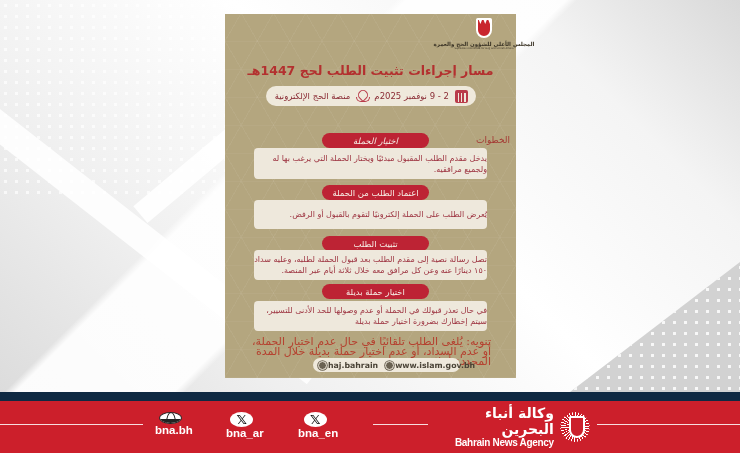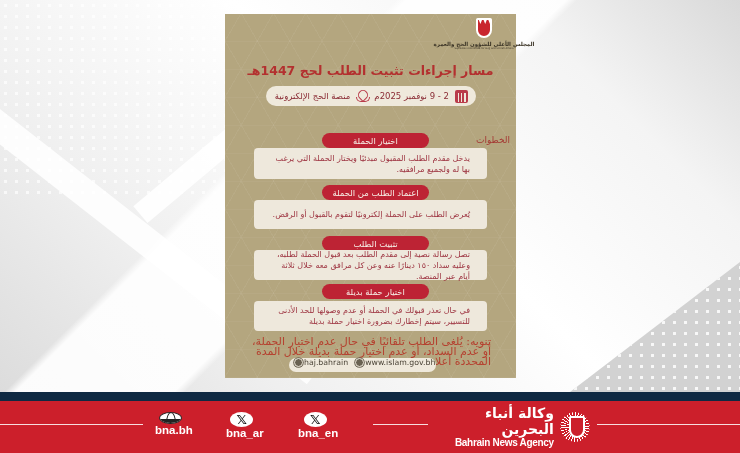--- a/index.html
+++ b/index.html
@@ -107,32 +107,32 @@
   .step-pill {
     position: absolute; height: 15px; background: #bd2334;
     border-radius: 8px; color: #f6eee6; font-size: 8.5px;
     display: flex; align-items: center; justify-content: center;
     left: 97px; width: 107px;
   }
   .step-card {
     position: absolute; left: 29px; width: 233px;
     background: #eee8dc; border-radius: 4px;
     color: #9d3340; font-size: 8px; line-height: 11px;
-    padding: 4px 17px; text-align: right;
+    padding: 4px 0; text-align: right;
     display: flex; align-items: center;
   }
   .note {
     position: absolute; right: 25px; left: 22px; top: 323px;
     font-size: 11px; color: #b5402f; line-height: 10px; text-align: right;
   }
   .socials {
-    position: absolute; left: 64px; top: 344px; width: 147px; height: 14px;
+    position: absolute; left: 88px; top: 344px; width: 147px; height: 14px;
     background: #efe9dc; border-radius: 7px;
-    direction: ltr; display: flex; align-items: flex-start; gap: 7px; padding: 0 5px;
-    font-size: 7.8px; color: #4a4336;
+    direction: ltr; display: flex; align-items: center; gap: 7px; padding: 0 5px;
+    font-size: 7.8px; color: #4a4336; font-weight: bold;
   }
   .social-item { display: flex; align-items: center; gap: 1px; white-space: nowrap; }
   .round-icon {
     width: 9px; height: 9px; border-radius: 50%; background: #6a6252;
     border: 1.4px solid #efe9dc; box-shadow: 0 0 0 0.8px #6a6252;
     flex: 0 0 auto;
   }
 
   
   .navy-band {
@@ -208,21 +208,21 @@
 
   <div class="info-pill">
     <span class="cal-icon"></span>
     <span>2 - 9 نوفمبر 2025م</span>
     <span class="pin-icon"></span>
     <span>منصة الحج الإلكترونية</span>
   </div>
 
   <div class="steps-label">الخطوات</div>
 
-  <div class="step-pill" style="top:119px;">اختيار الحملة</div>
+  <div class="step-pill" style="top:119px;font-style:italic;">اختيار الحملة</div>
   <div class="step-card" style="top:134px;height:31px;">
     <span>يدخل مقدم الطلب المقبول مبدئيًا ويختار الحملة التي يرغب بها له ولجميع مرافقيه.</span>
   </div>
 
   <div class="step-pill" style="top:171px;">اعتماد الطلب من الحملة</div>
   <div class="step-card" style="top:186px;height:29px;">
     <span>يُعرض الطلب على الحملة إلكترونيًا لتقوم بالقبول أو الرفض.</span>
   </div>
 
   <div class="step-pill" style="top:222px;">تثبيت الطلب</div>

